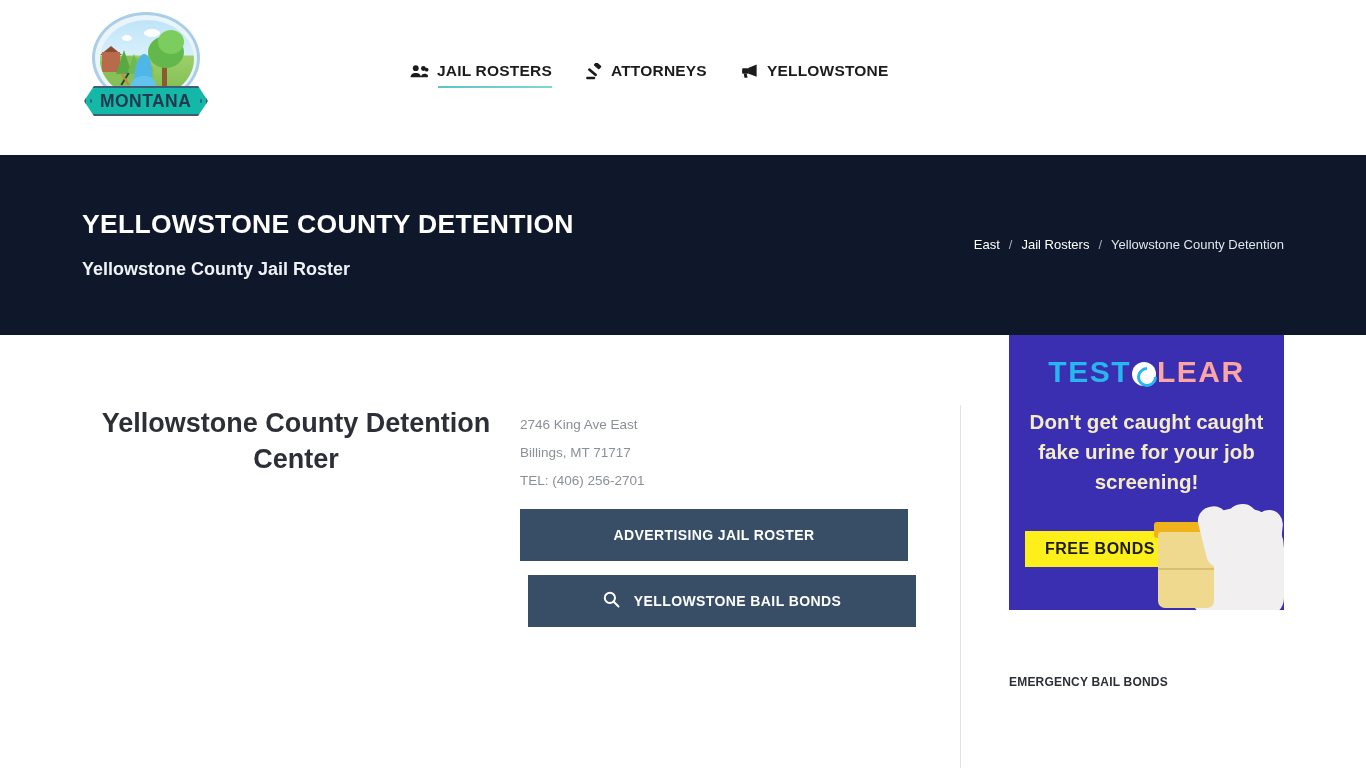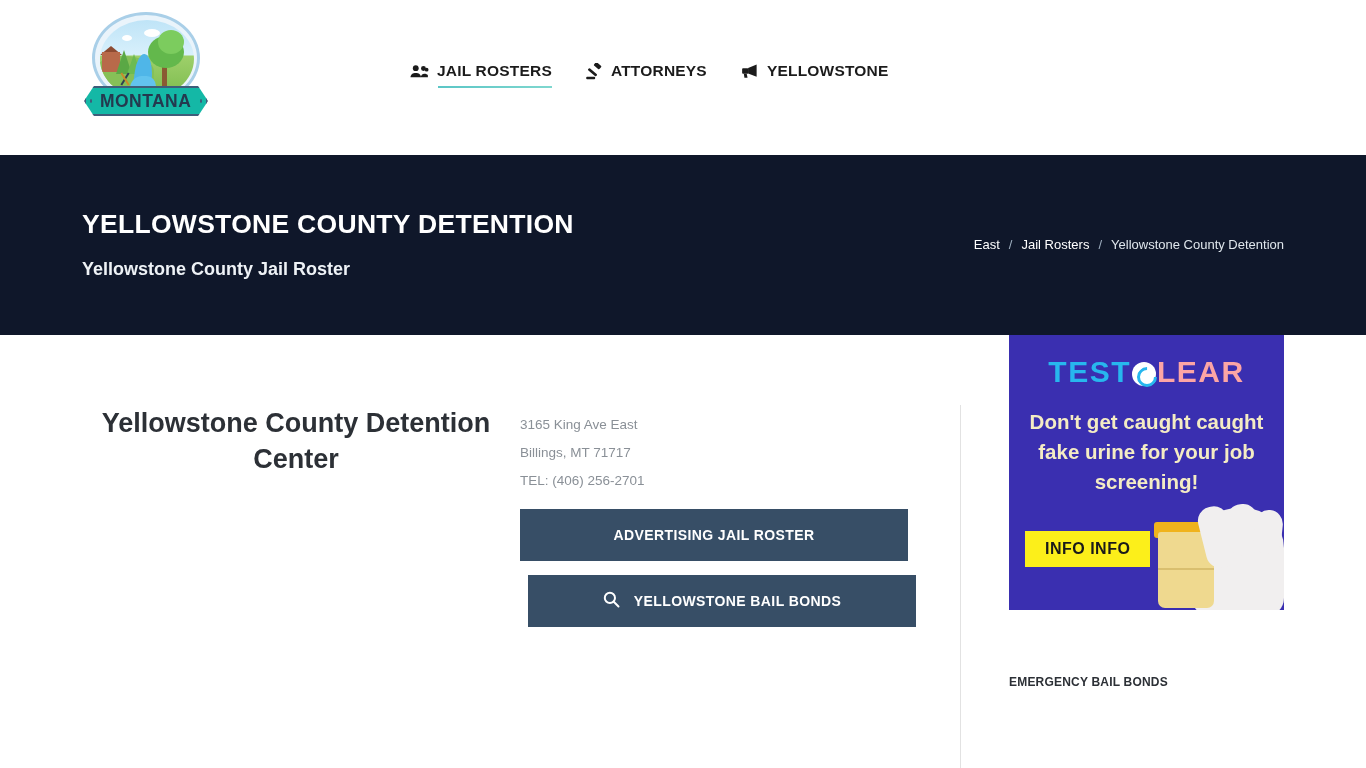--- a/index.html
+++ b/index.html
@@ -461,21 +461,21 @@
 <main class="main">
 
   <div class="divider-v"></div>
 
   <div class="content-col">
     <div class="facility-row">
 
       <div class="facility-name">Yellowstone County Detention Center</div>
 
       <div class="addr">
-        <div>3165 King Ave East</div>
+        <div>2746 King Ave East</div>
         <div>Billings, MT 71717</div>
         <div>TEL: (406) 256-2701</div>
       </div>
 
       <button class="btn roster">
         <span>ADVERTISING JAIL ROSTER</span>
       </button>
 
       <button class="btn bail">
         <span class="ico">
@@ -494,21 +494,21 @@
 
     <div class="ad">
       <div class="ad-logo">
         <span class="t1">TEST</span>
         <span class="c-mark"></span>
         <span class="t2">LEAR</span>
       </div>
 
       <div class="ad-headline">Don't get caught caught fake urine for your job screening!</div>
 
-      <div class="ad-cta">INFO INFO</div>
+      <div class="ad-cta">FREE BONDS</div>
 
       <div class="ad-hand">
         <div class="finger f4"></div>
         <div class="hand-palm"></div>
         <div class="cup-lid"></div>
         <div class="cup"></div>
         <div class="cup-line"></div>
         <div class="finger f1"></div>
         <div class="finger f2"></div>
         <div class="finger f3"></div>

